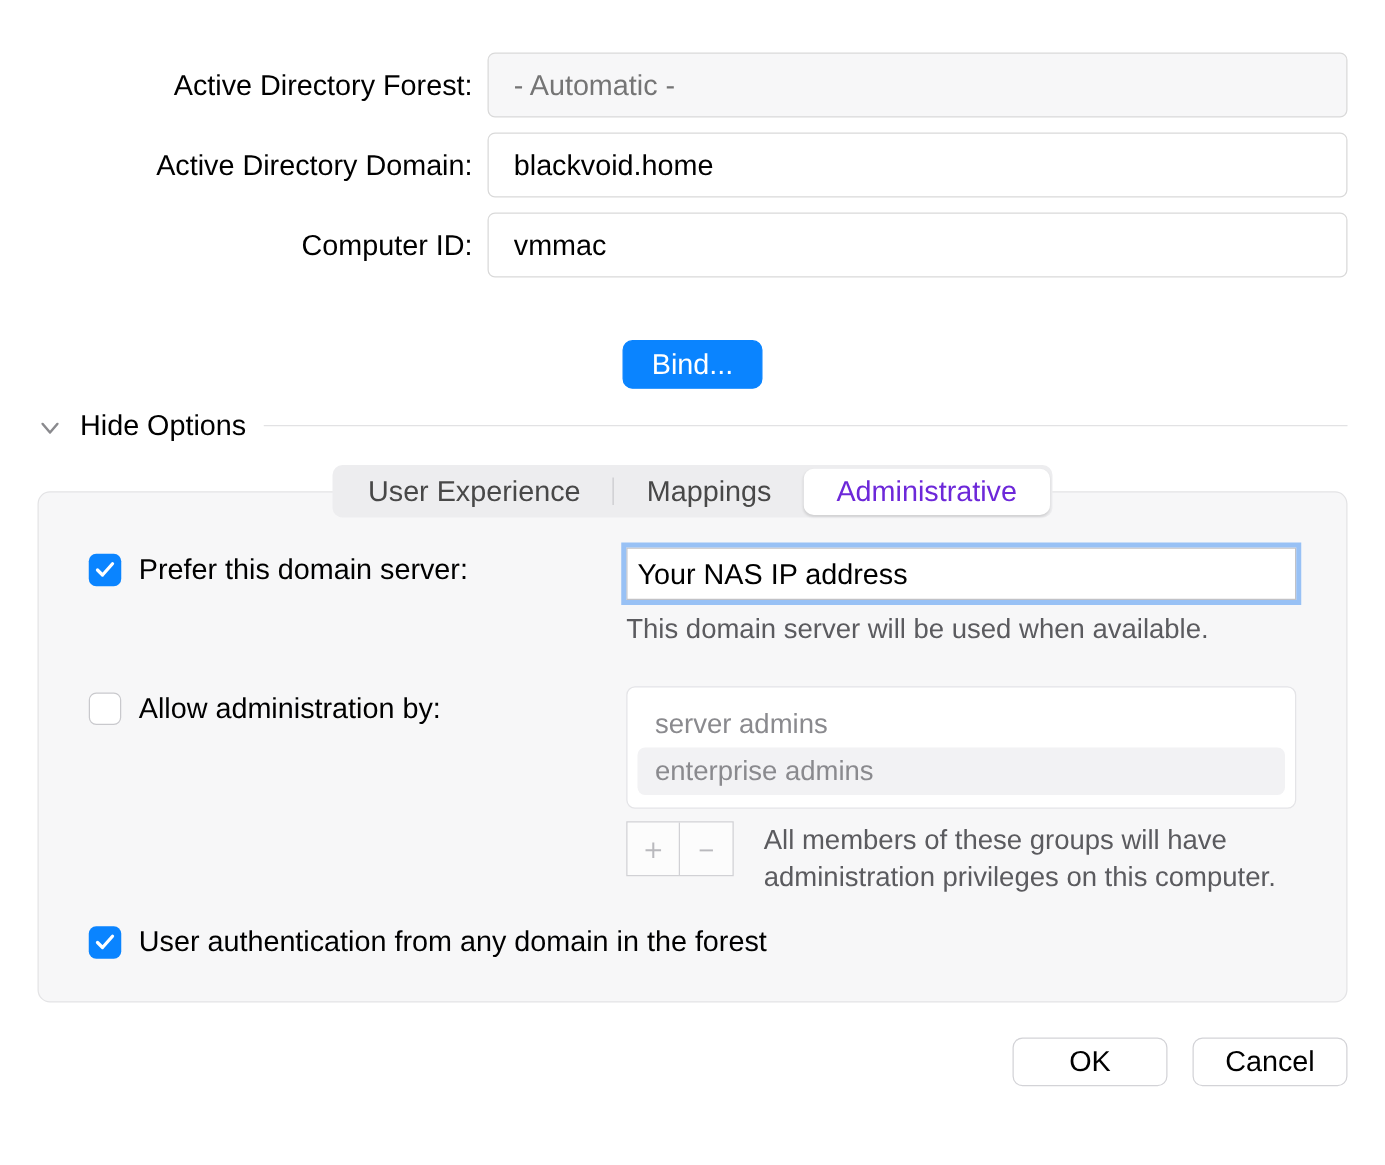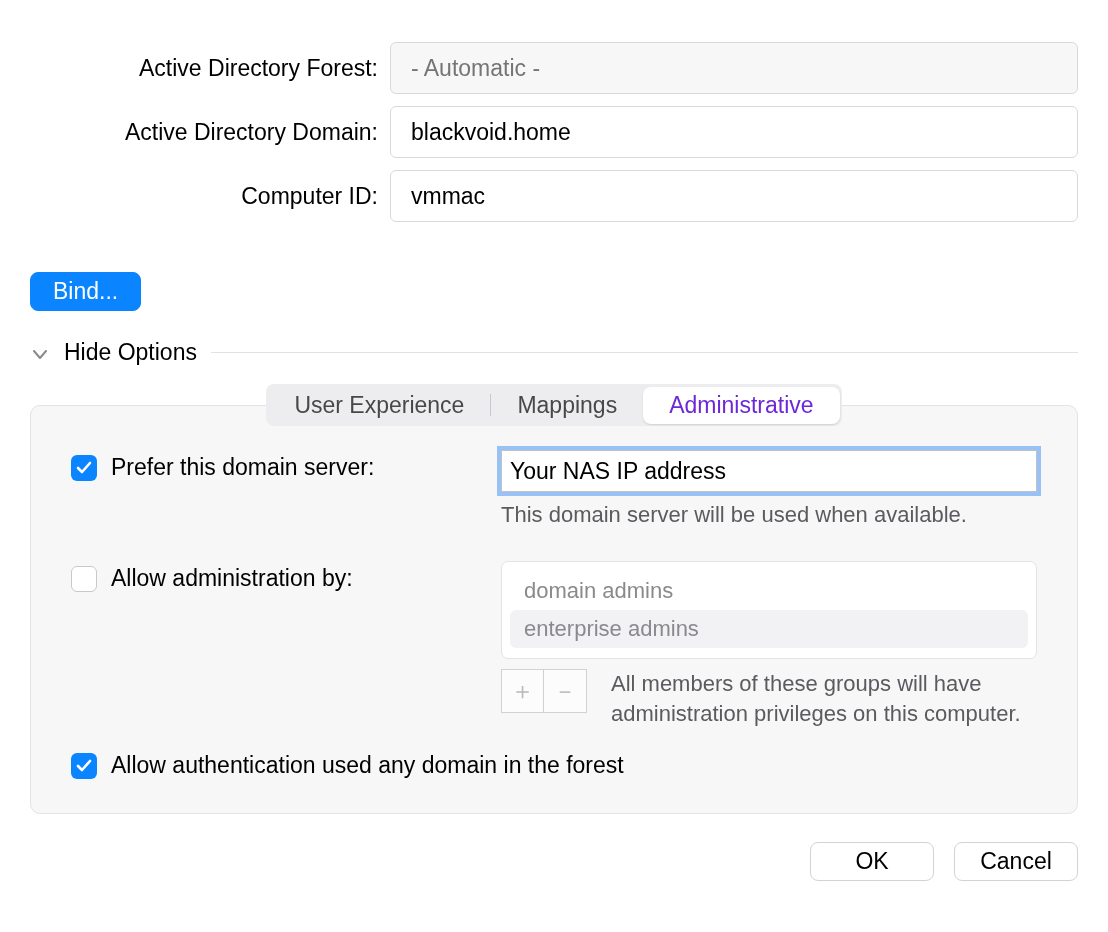--- a/index.html
+++ b/index.html
@@ -33,23 +33,23 @@
       padding: 0 20px;
       font-family: inherit;
     }
     .text-input.disabled {
       color: #c8c8cc;
       background: #f7f7f8;
     }
 
     .bind-row {
       display: flex;
-      justify-content: flex-start;
+      justify-content: center;
       margin-top: 50px;
-      margin-bottom: 28px;
+      margin-bottom: 16px;
     }
     .btn {
       font-size: 23px;
       font-family: inherit;
       padding: 5px 22px;
       border-radius: 8px;
       border: 1px solid #d3d3d7;
       background: #fff;
       cursor: default;
     }
@@ -295,40 +295,40 @@
     </div>
   </div>
 
   <div class="opt-row" style="margin-top:33px;">
     <div class="opt-left">
       <div class="mac-check unchecked"></div>
       <span>Allow administration by:</span>
     </div>
     <div class="opt-right">
       <div class="admin-list">
-        <div class="admin-list-item">domain admins</div>
+        <div class="admin-list-item">server admins</div>
         <div class="admin-list-item striped">enterprise admins</div>
       </div>
       <div class="plus-minus-row">
         <div class="pm-buttons">
           <div class="pm-btn">＋</div>
           <div class="pm-btn">－</div>
         </div>
         <div class="pm-help">All members of these groups will have administration privileges on this computer.</div>
       </div>
     </div>
   </div>
 
   <div class="single-check-row">
     <div class="mac-check checked">
       <svg width="16" height="14" viewBox="0 0 16 14">
           <path d="M2 7 L6 11 L14 2" stroke="#fff" stroke-width="2.6" fill="none" stroke-linecap="round" stroke-linejoin="round"></path>
         </svg>
     </div>
-    <span>Allow authentication used any domain in the forest</span>
+    <span>User authentication from any domain in the forest</span>
   </div>
 
 </div>
 
 <div class="dialog-buttons">
   <button class="btn btn-default">OK</button>
   <button class="btn btn-default">Cancel</button>
 </div>
 
 </body></html>

